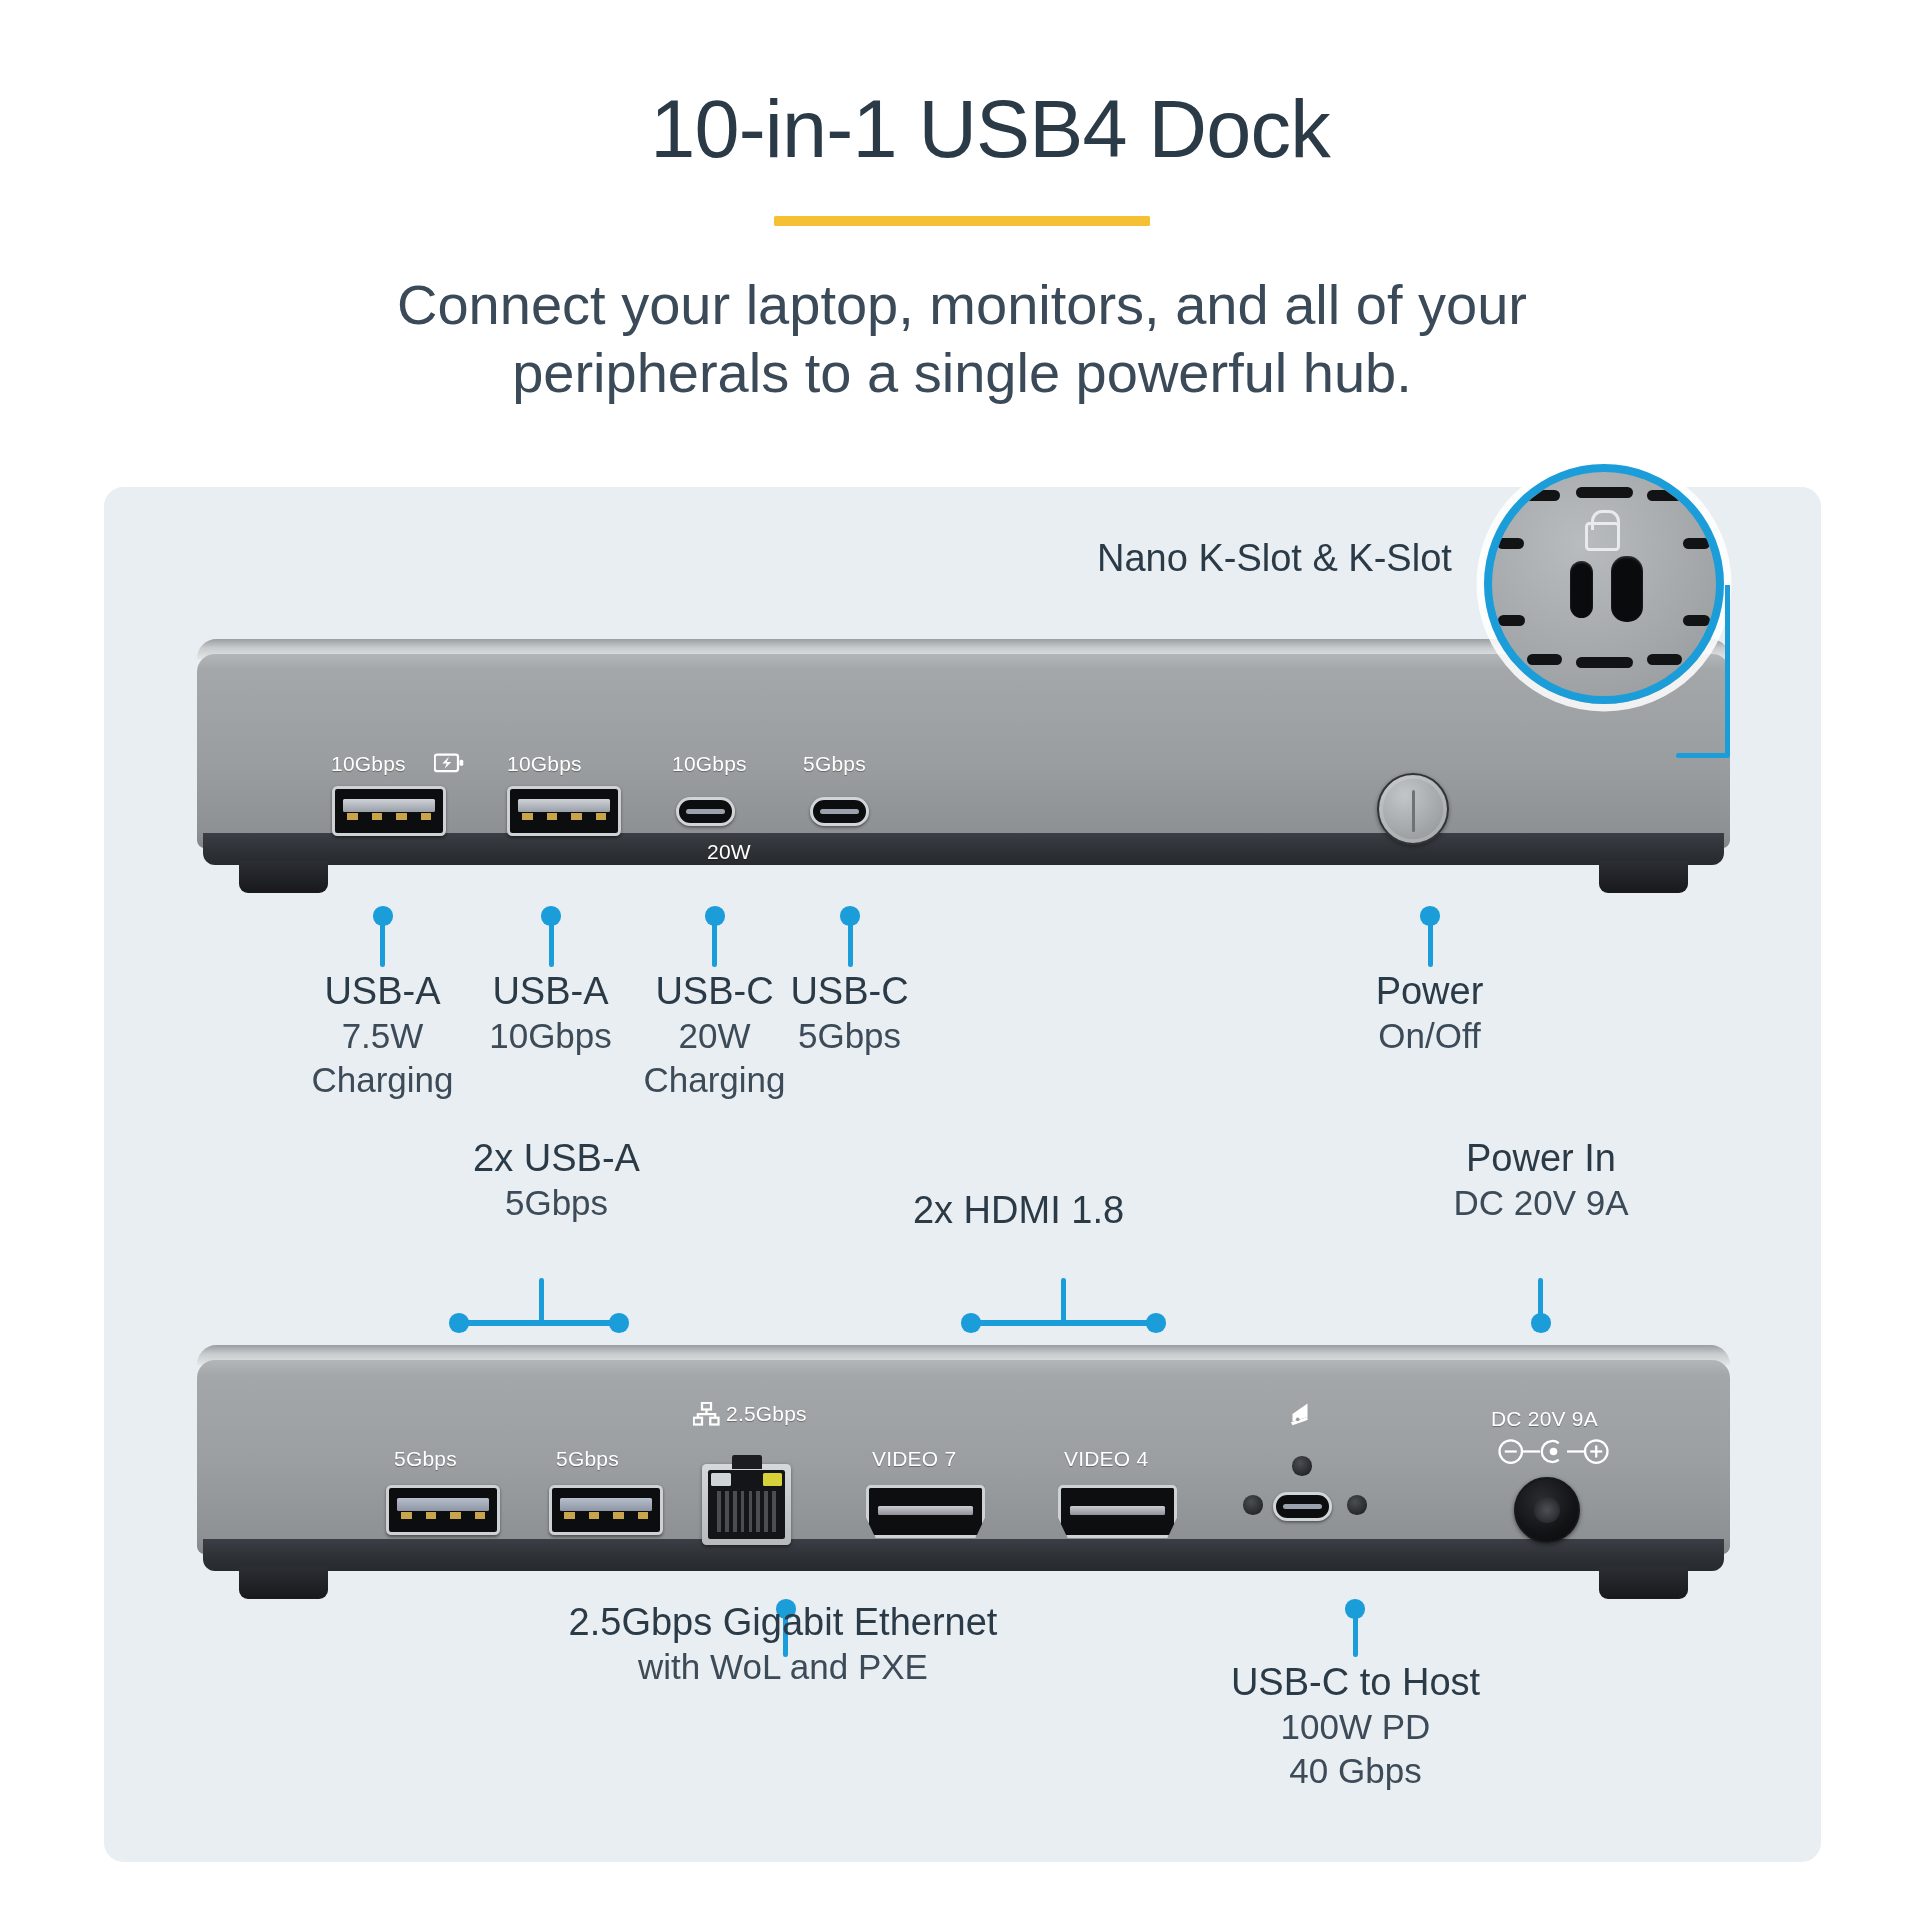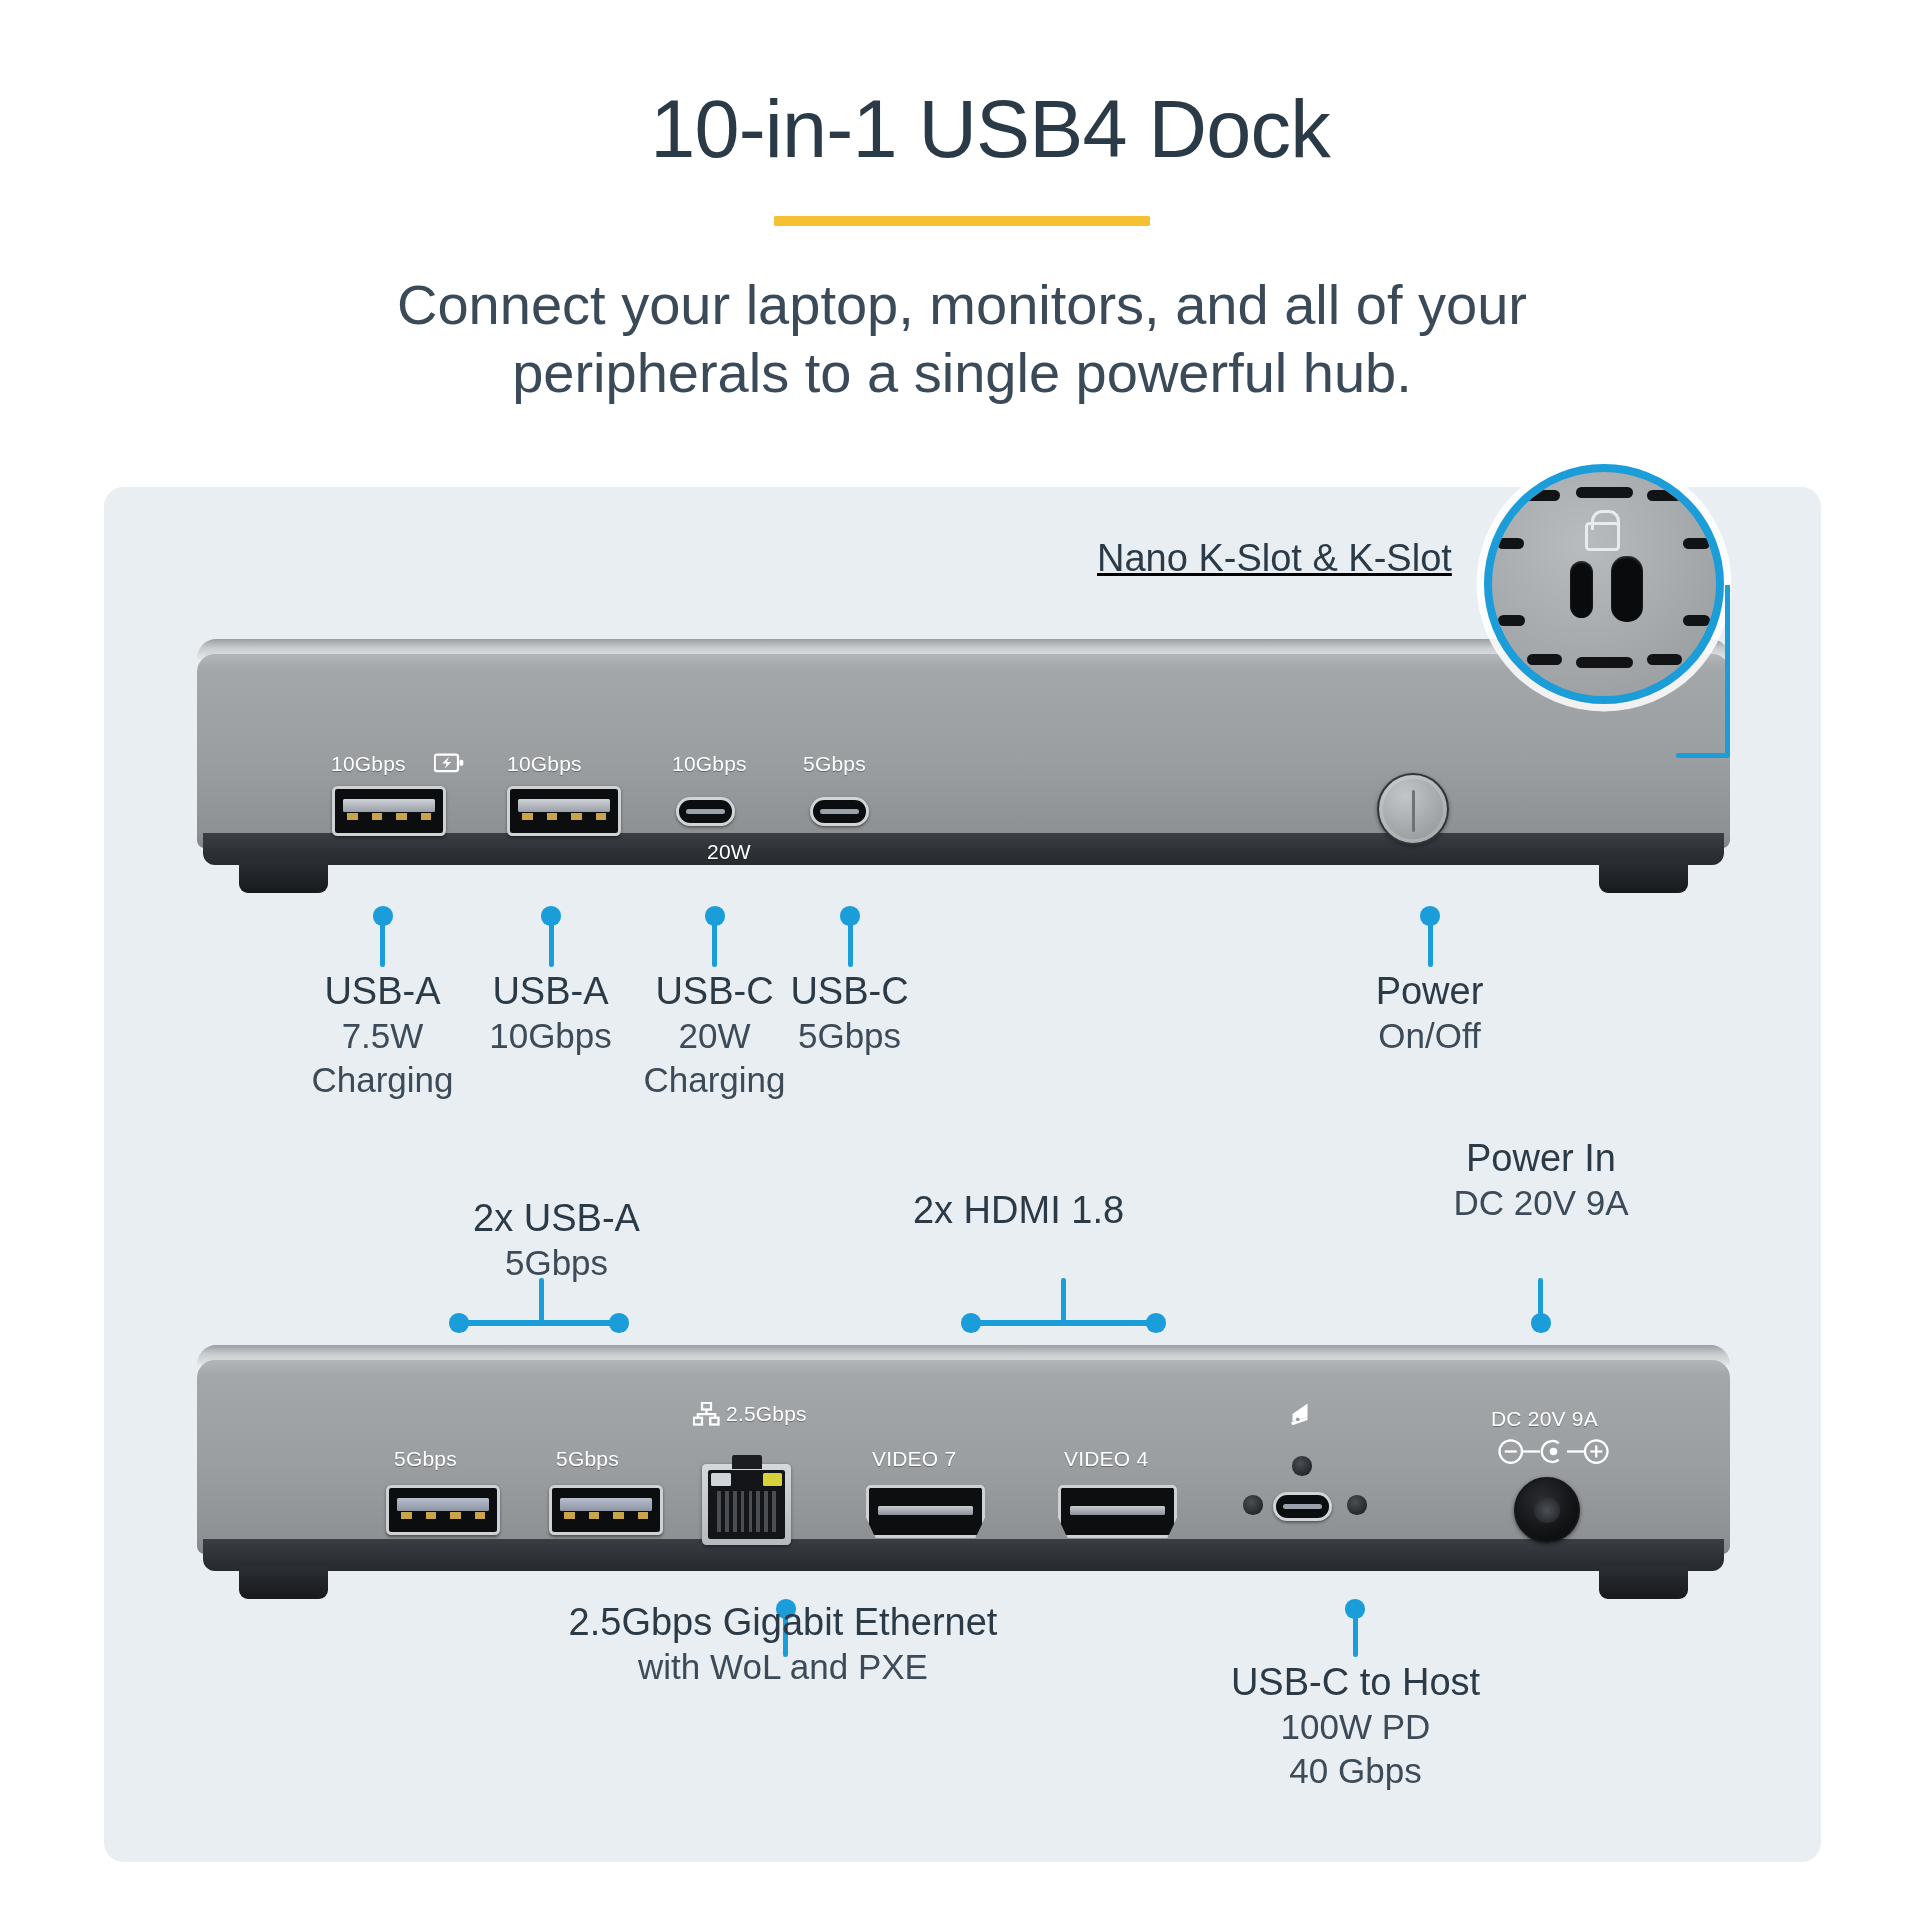--- a/index.html
+++ b/index.html
@@ -243,21 +243,21 @@
           <i></i>
           <i></i>
         </div>
     </div>
     <div class="usb-c" style="left:479px; top:158px;"></div>
     <div class="usb-c" style="left:613px; top:158px;"></div>
 
     <div class="pwr-btn" style="left:1180px; top:134px;"></div>
   </div>
 
-  <div class="callout" style="left:1097px; top:535px;text-decoration:underline;">
+  <div class="callout" style="left:1097px; top:535px;">
     <div class="c-main">Nano K-Slot &amp; K-Slot</div>
   </div>
 
   <div class="mag" style="left:1484px; top:464px;">
 
     <div class="vent" style="left:33px; top:18px; width:35px; height:10.5px;"></div>
     <div class="vent" style="left:84px; top:15px; width:57px; height:10.5px;"></div>
     <div class="vent" style="left:155px; top:18px; width:35px; height:10.5px;"></div>
     <div class="vent" style="left:4.5px; top:66px; width:27px; height:10.5px;"></div>
     <div class="vent" style="left:191px; top:66px; width:27px; height:10.5px;"></div>
@@ -304,21 +304,21 @@
   </div>
   <div class="callout" style="left:737px; top:968px; width:225px;">
     <div class="c-main">USB-C</div>
     <div class="c-sub">5Gbps</div>
   </div>
   <div class="callout" style="left:1317px; top:968px; width:225px;">
     <div class="c-main">Power</div>
     <div class="c-sub">On/Off</div>
   </div>
 
-  <div class="callout" style="left:421px; top:1195px; width:271px;">
+  <div class="callout" style="left:421px; top:1135px; width:271px;">
     <div class="c-main">2x USB-A</div>
     <div class="c-sub">5Gbps</div>
   </div>
   <div class="stem" style="left:539px; top:1278px; height:45px;"></div>
   <div class="bracket-h" style="left:458px; top:1320px; width:161px;"></div>
   <div class="dot" style="left:449px; top:1313px;"></div>
   <div class="dot" style="left:609px; top:1313px;"></div>
 
   <div class="callout" style="left:853px; top:1187px; width:331px;">
     <div class="c-main">2x HDMI 1.8</div>

